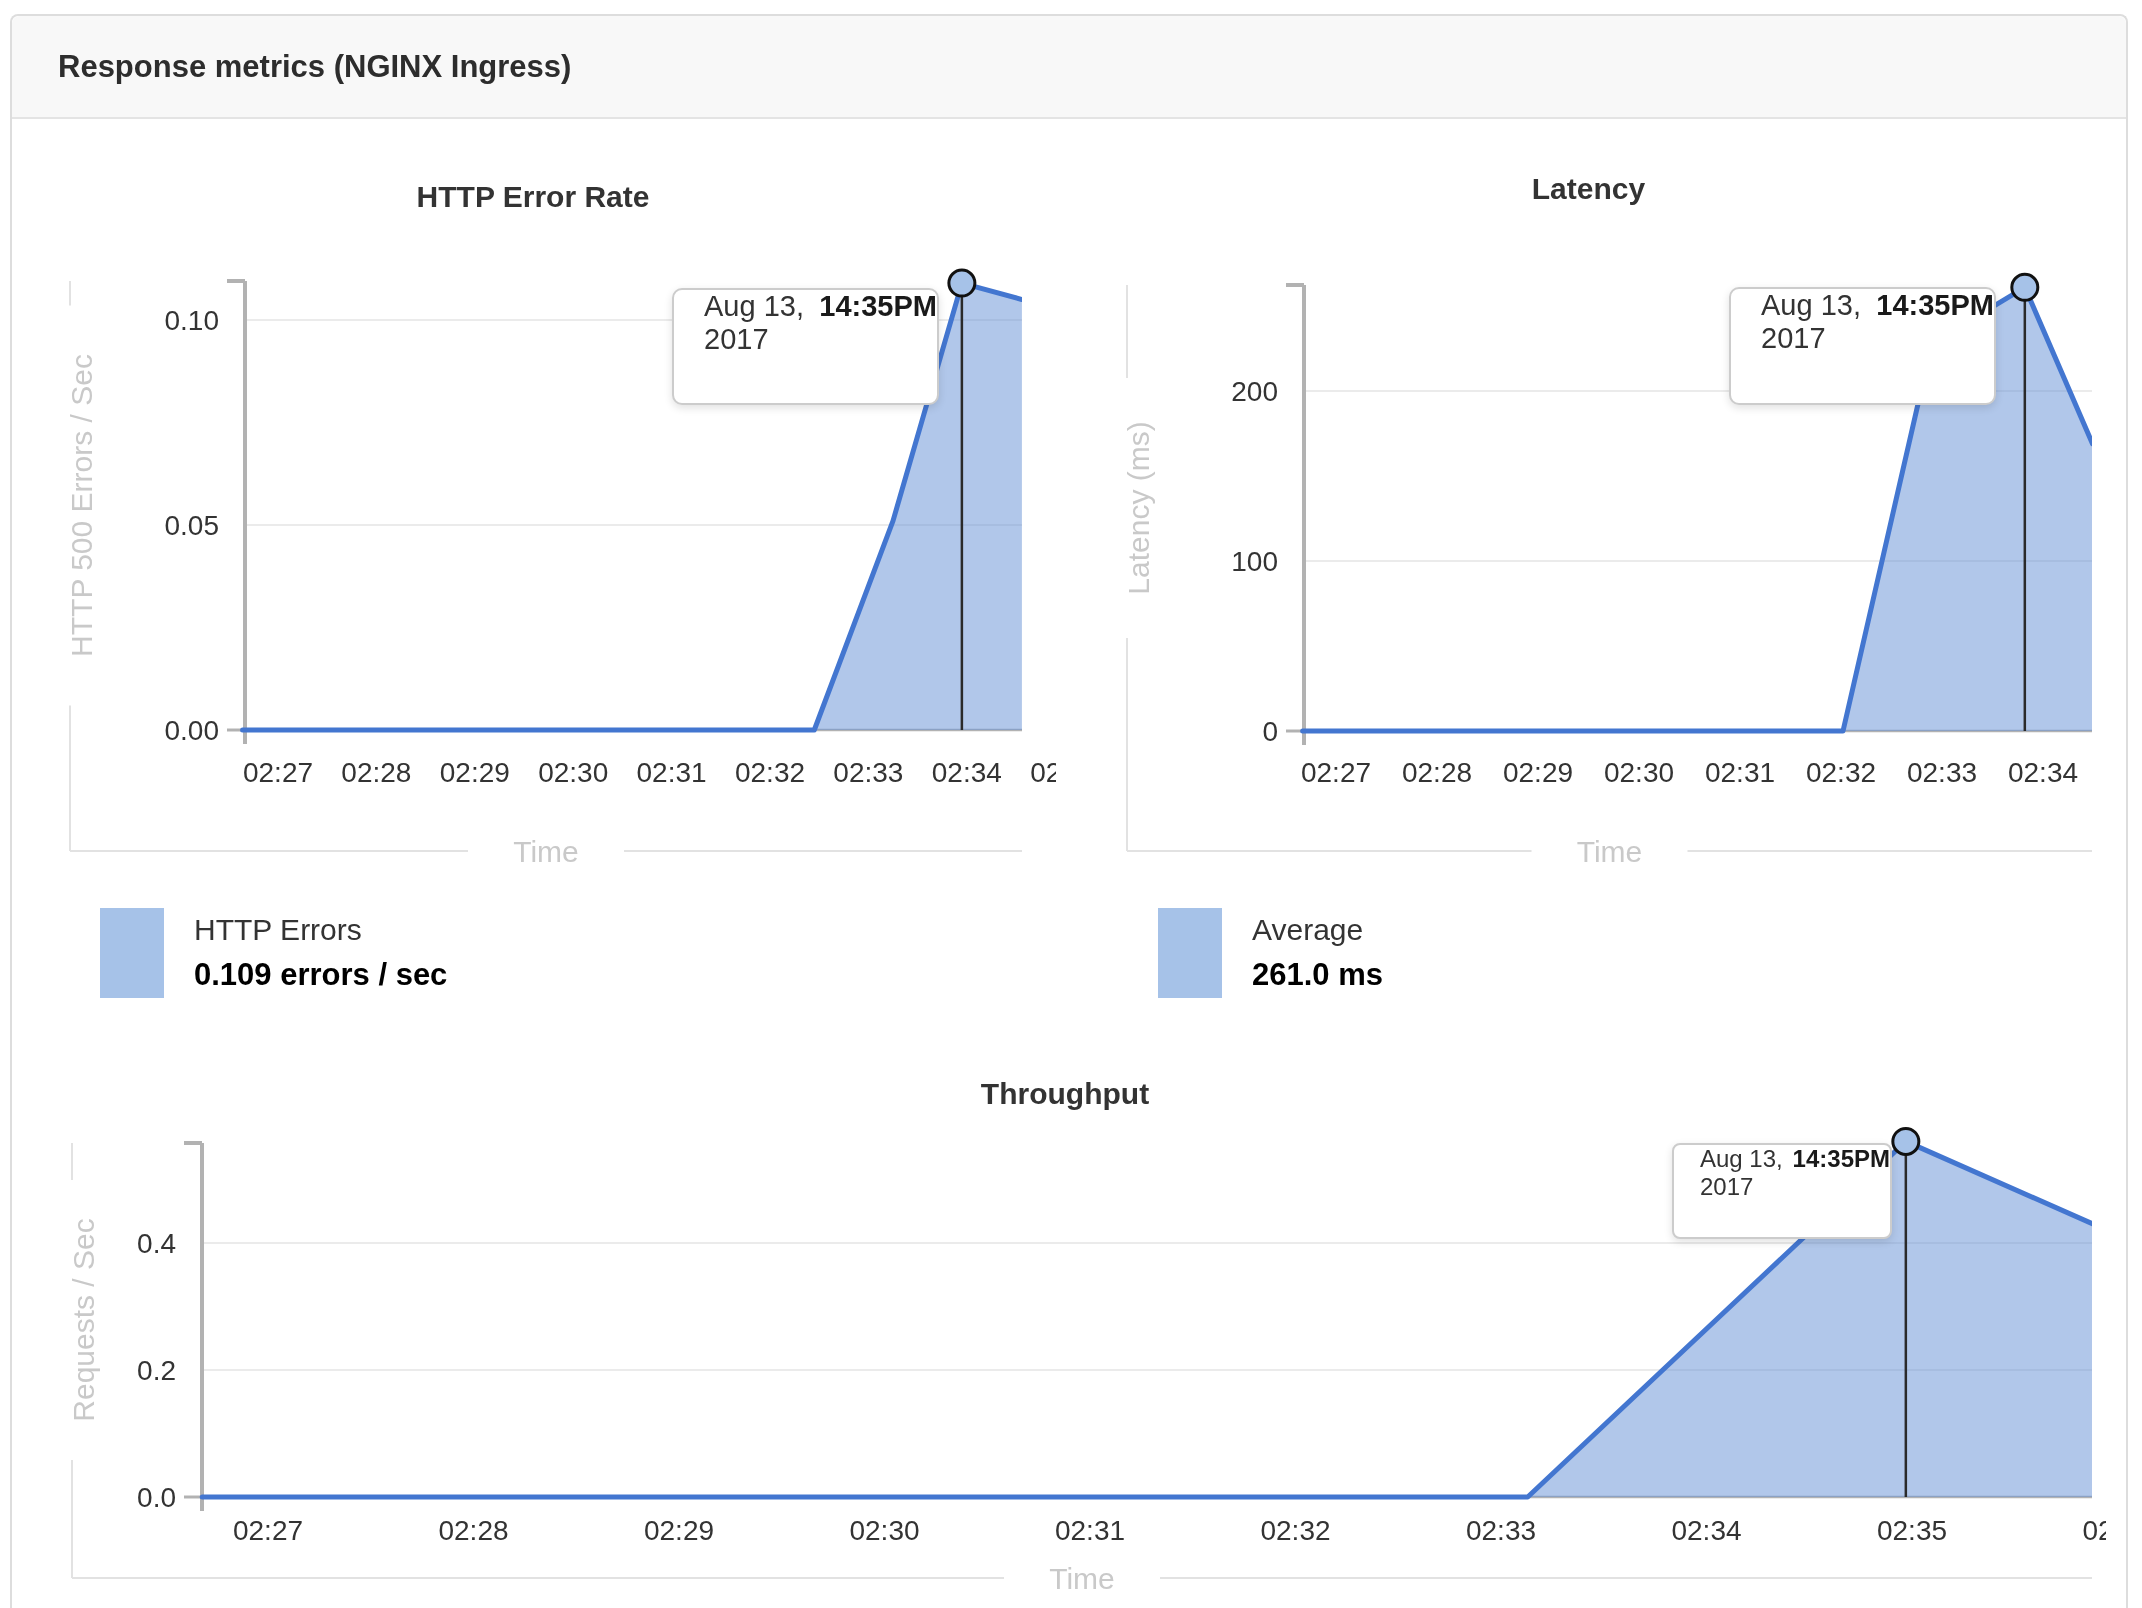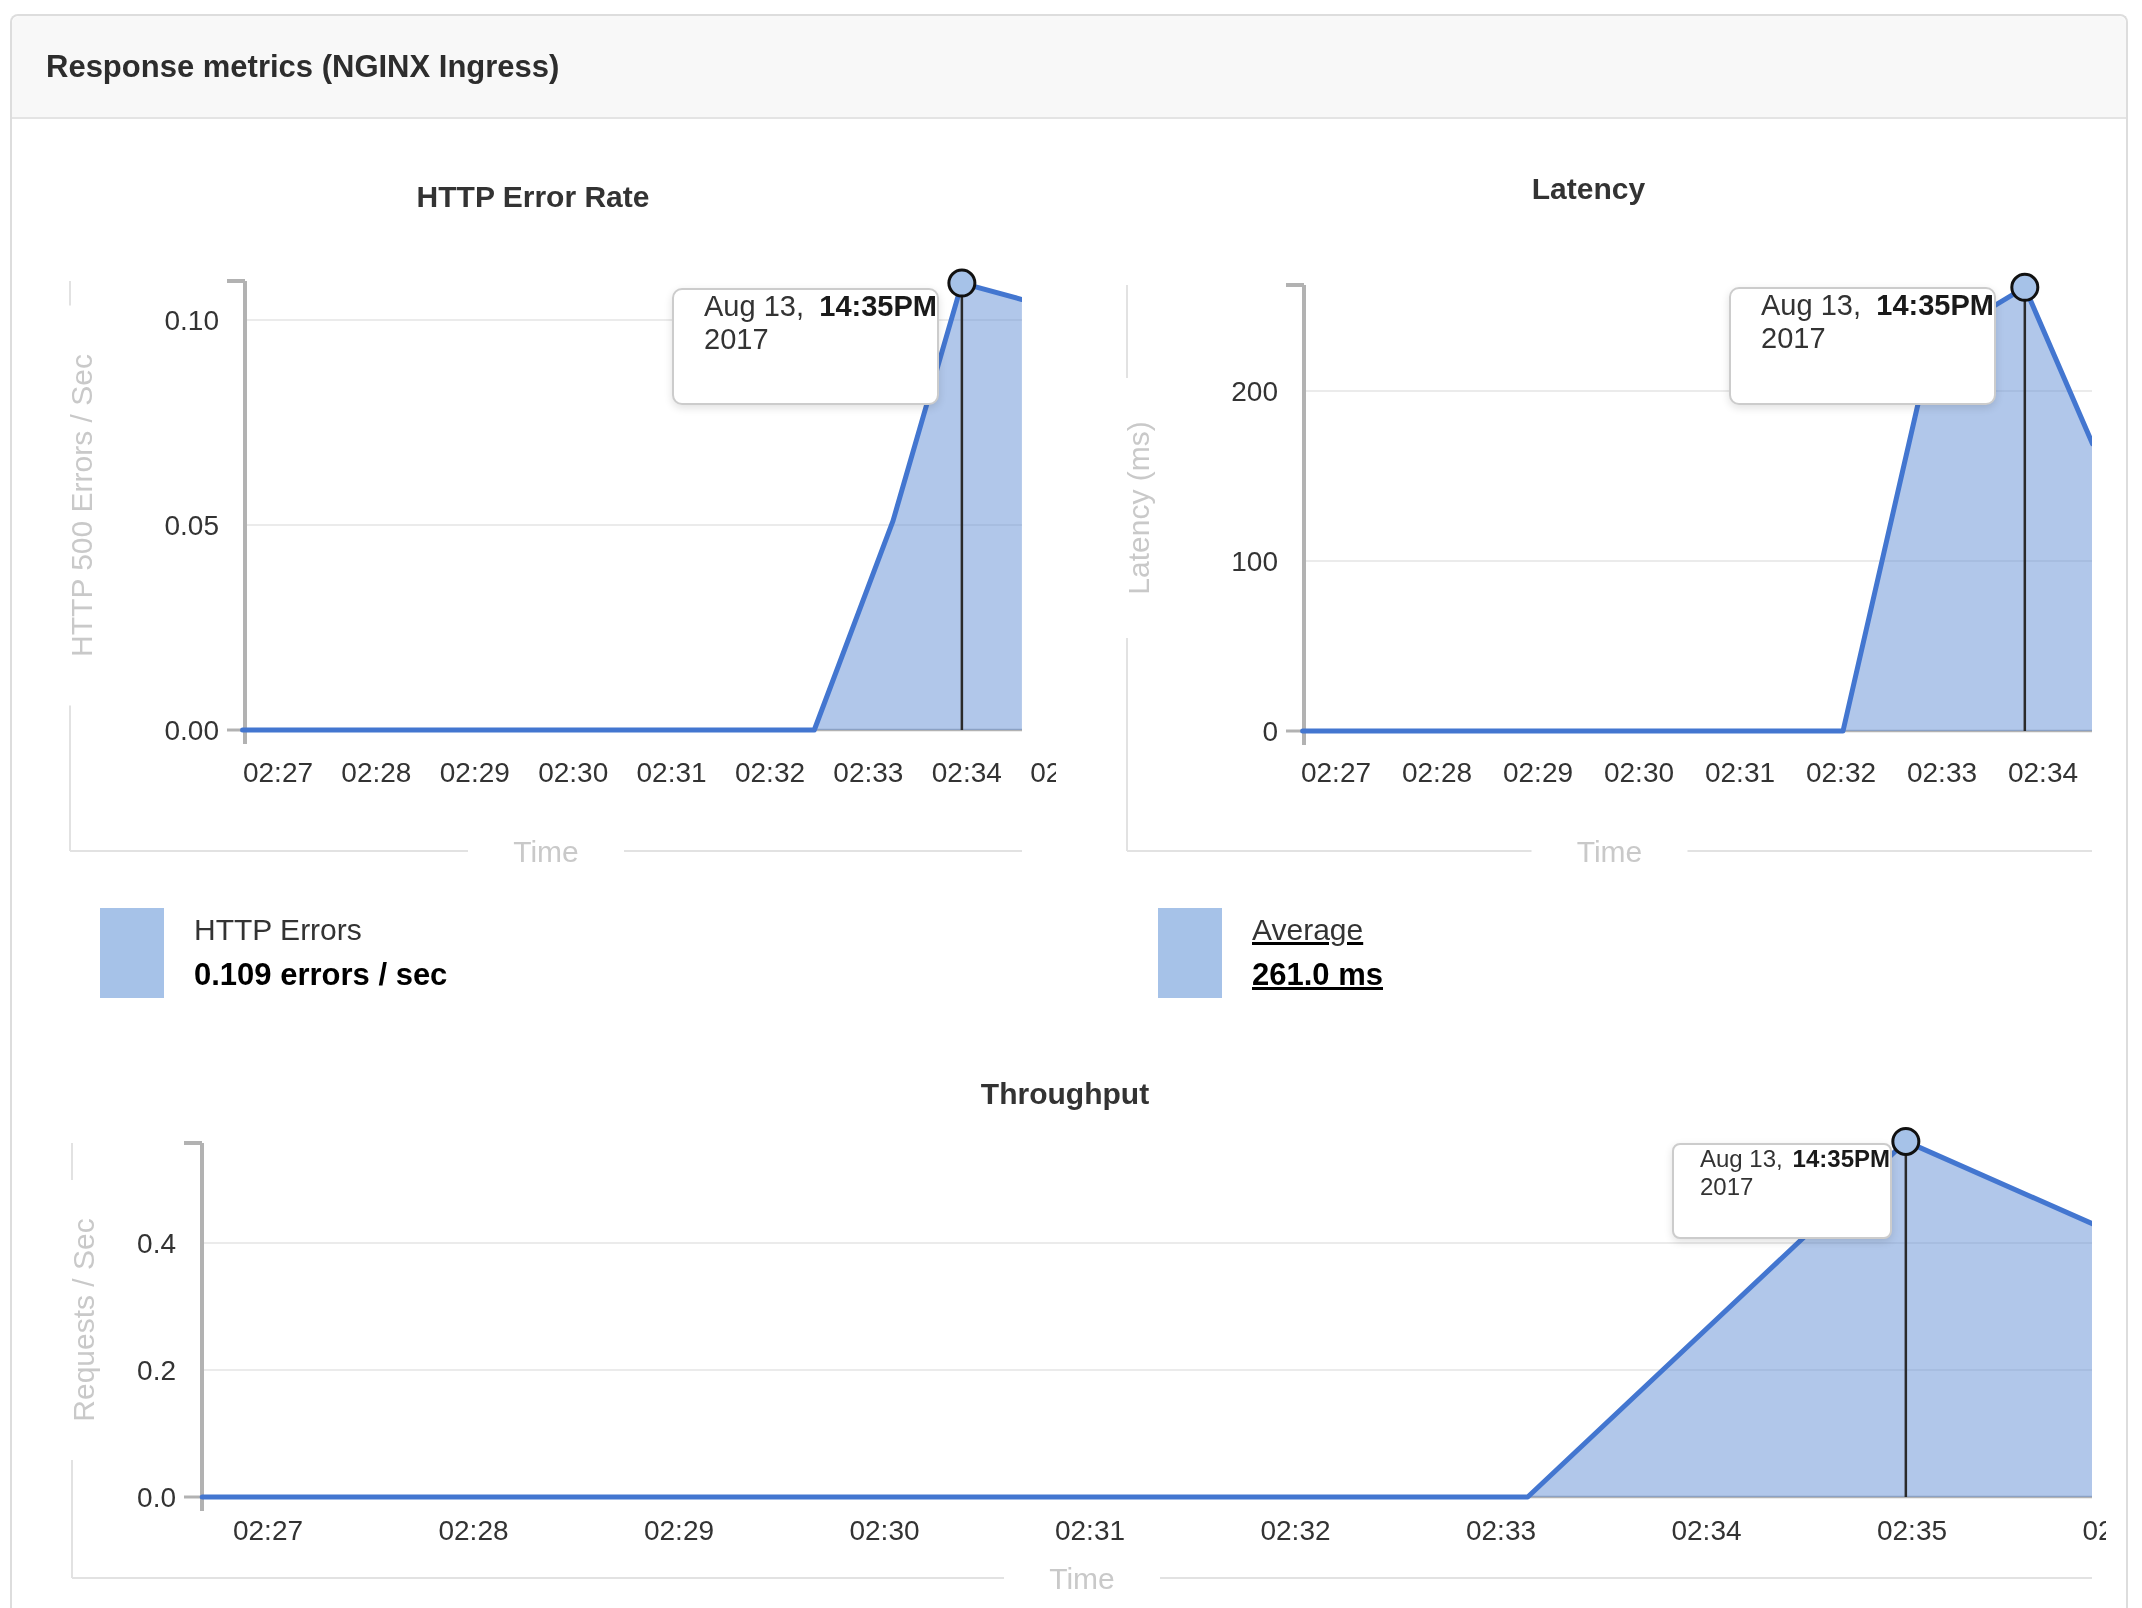--- a/index.html
+++ b/index.html
@@ -12,21 +12,21 @@
     border:2px solid #dddddd; border-bottom:none; border-radius:8px 8px 0 0;
     background:#ffffff; box-sizing:border-box;
   }
   #card-header{
     position:absolute; left:0; top:0; width:100%; height:103px;
     background:#f8f8f8; border-bottom:2px solid #e4e4e4;
     border-radius:8px 8px 0 0; box-sizing:border-box;
     display:flex; align-items:center;
   }
   #card-header .title{
-    margin-left:34px; font-size:31px; font-weight:bold; color:#2d2d2d;
+    margin-left:46px; font-size:31px; font-weight:bold; color:#2d2d2d;
   }
   .chart-svg{position:absolute;}
   .chart-title{
     position:absolute; text-align:center; font-size:30px; font-weight:bold;
     color:#333333; pointer-events:none;
   }
   .tooltip{
     position:absolute; background:#ffffff; border:2px solid #cccccc;
     border-radius:10px; box-shadow:0 3px 8px rgba(0,0,0,0.12);
     box-sizing:border-box; display:flex; flex-direction:row;
@@ -183,21 +183,21 @@
     <div class="tt-time">14:35PM</div>
   </div>
 
   <div class="legend" style="left:100px; top:908px;align-items:flex-end;">
     <div class="swatch" style="background: rgb(166, 194, 232);"></div>
     <div>
       <div class="l-label">HTTP Errors</div>
       <div class="l-value">0.109 errors / sec</div>
     </div>
   </div>
-  <div class="legend" style="left:1158px; top:908px;text-decoration:underline;">
+  <div class="legend" style="left:1158px; top:908px;">
     <div class="swatch" style="background: rgb(166, 194, 232);"></div>
     <div>
       <div class="l-label">Average</div>
       <div class="l-value">261.0 ms</div>
     </div>
   </div>
 
 </div>
 
 </body></html>

